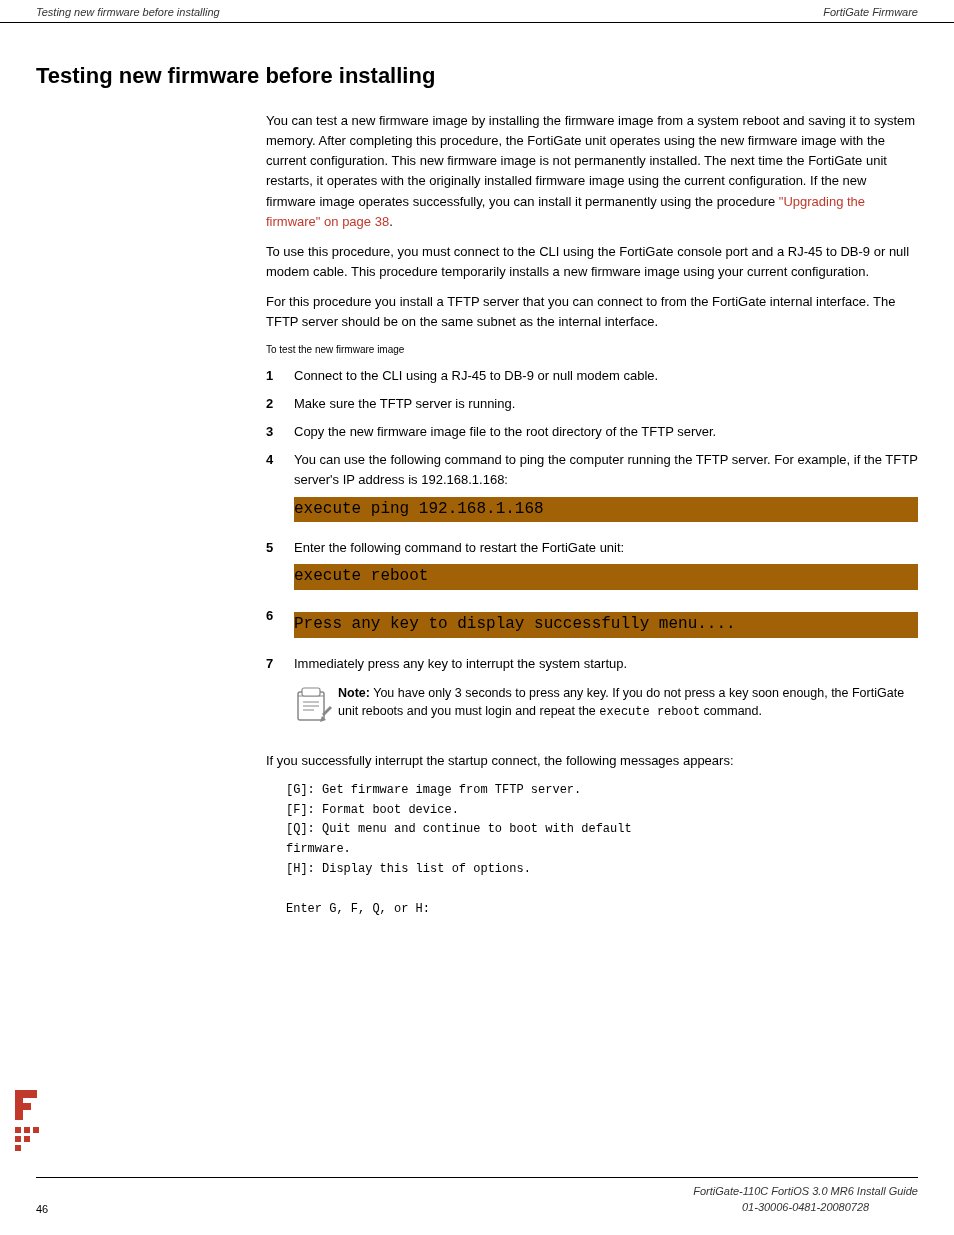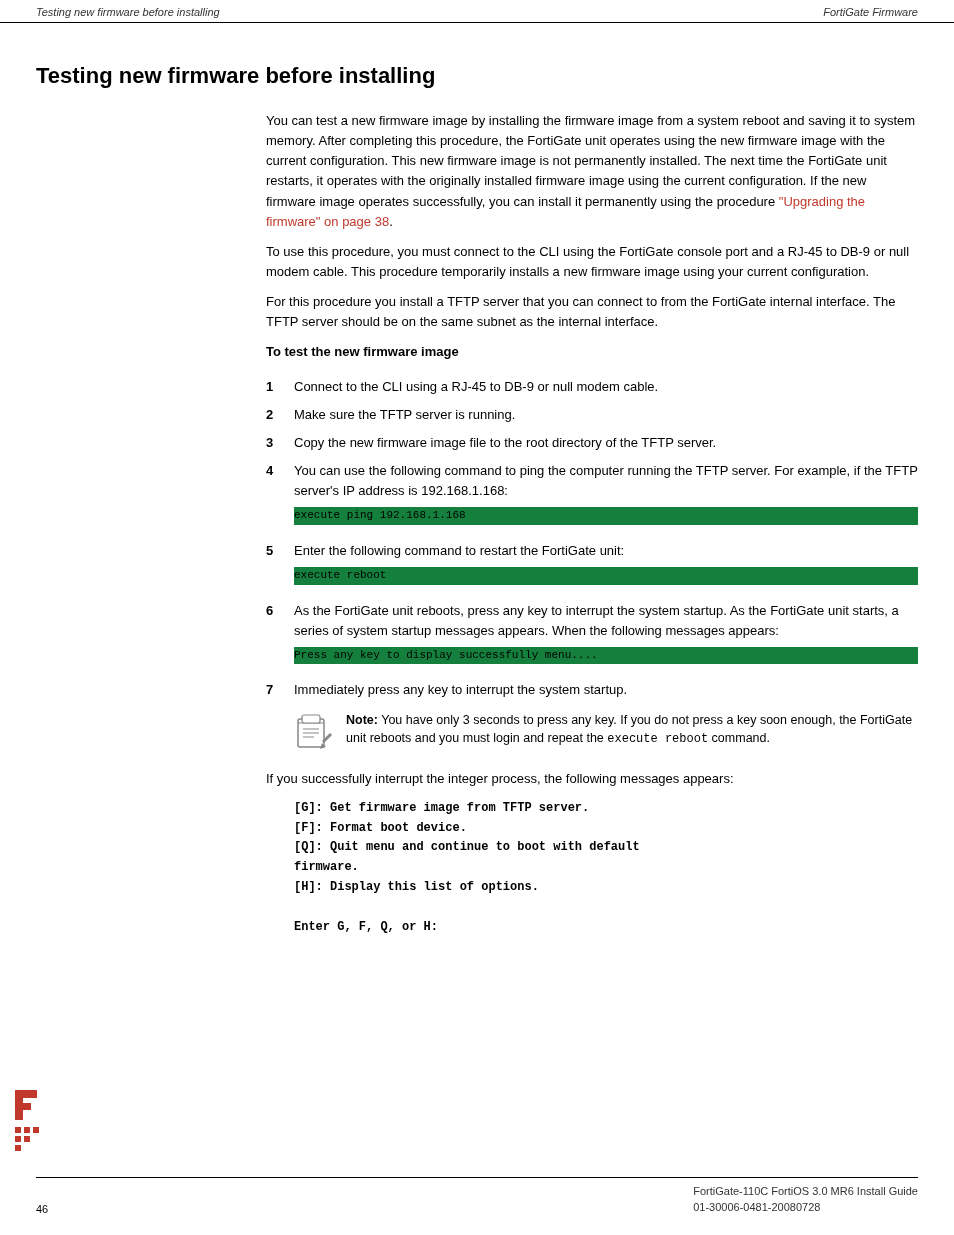--- a/index.html
+++ b/index.html
@@ -65,23 +65,23 @@
     .content-text p {
       margin-bottom: 10px;
     }
     .content-text a {
       color: #c0392b;
       text-decoration: none;
     }
 
     
     .proc-heading {
-      font-weight: bold;
-      font-size: 13px;
-      margin-bottom: 14px;
+      font-weight: normal;
+      font-size: 10px;
+      margin-bottom: 8px;
       margin-top: 4px;
     }
 
     
     .numbered-list {
       list-style: none;
       margin-bottom: 8px;
     }
     .numbered-list > li {
       display: flex;
@@ -99,34 +99,34 @@
       font-size: 13px;
       line-height: 1.55;
     }
     .list-content p {
       margin-bottom: 6px;
     }
 
     
     .code-block {
       font-family: 'Courier New', Courier, monospace;
-      font-size: 11px;
-      color: #000;
-      background: #15803d;
+      font-size: 16px;
+      color: #000;
+      background: #a16207;
       margin: 6px 0 8px 0;
       line-height: 1.6;
       white-space: pre;
     }
 
     
     .note-box {
       display: flex;
       align-items: flex-start;
-      margin: 10px 0 16px 28px;
-      gap: 12px;
+      margin: 10px 0 25px 28px;
+      gap: 4px;
     }
     .note-icon {
       width: 40px;
       height: 40px;
       flex-shrink: 0;
       margin-top: 2px;
     }
     .note-text {
       font-size: 12.5px;
       line-height: 1.5;
@@ -137,24 +137,23 @@
     .inline-code {
       font-family: 'Courier New', Courier, monospace;
       font-size: 12px;
     }
 
     
     .message-block {
       font-family: 'Courier New', Courier, monospace;
       font-size: 12px;
       color: #000;
-      margin: 10px 0 10px 28px;
+      margin: 10px 0 10px 20px;
       line-height: 1.65;
       white-space: pre;
-      font-weight: bold;
     }
 
     
     .footer {
       position: absolute;
       bottom: 20px;
       left: 36px;
       right: 36px;
       display: flex;
       justify-content: space-between;
@@ -162,22 +161,23 @@
       border-top: 1px solid #000;
       padding-top: 6px;
     }
     .footer-left {
       font-size: 11px;
       font-weight: normal;
       color: #000;
     }
     .footer-right {
       font-size: 11px;
+      font-style: italic;
       color: #333;
-      text-align: left;
+      text-align: center;
       line-height: 1.4;
     }
 
     
     .fortinet-logo {
       position: absolute;
       left: 10px;
       bottom: 80px;
       display: flex;
       flex-direction: column;
@@ -255,21 +255,20 @@
           <span class="list-num">5</span>
           <div class="list-content">
             <p>Enter the following command to restart the FortiGate unit:</p>
             <div class="code-block">execute reboot</div>
           </div>
         </li>
 
         <li>
           <span class="list-num">6</span>
           <div class="list-content">
-            <p>As the FortiGate unit reboots, press any key to interrupt the system startup. As the FortiGate unit starts, a series of system startup messages appears. When the following messages appears:</p>
             <div class="code-block">Press any key to display successfully menu....</div>
           </div>
         </li>
 
         <li>
           <span class="list-num">7</span>
           <div class="list-content">
             <span>Immediately press any key to interrupt the system startup.</span>
           </div>
         </li>
@@ -287,21 +286,21 @@
             <line x1="9" y1="24" x2="20" y2="24" stroke="#888" stroke-width="1"></line>
             <polygon points="28,28 36,20 38,22 30,30" fill="#888"></polygon>
             <polygon points="28,30 26,36 32,34" fill="#888"></polygon>
           </svg>
         </div>
         <div class="note-text">
           <strong>Note:</strong><span> You have only 3 seconds to press any key. If you do not press a key soon enough, the FortiGate unit reboots and you must login and repeat the </span><span class="inline-code">execute reboot</span><span> command.</span>
         </div>
       </div>
 
-      <p class="para-block">If you successfully interrupt the integer process, the following messages appears:</p>
+      <p class="para-block">If you successfully interrupt the startup connect, the following messages appears:</p>
 
       <div class="message-block">[G]: Get firmware image from TFTP server.
 [F]: Format boot device.
 [Q]: Quit menu and continue to boot with default
 firmware.
 [H]: Display this list of options.
 
 Enter G, F, Q, or H:</div>
 
     </div>

